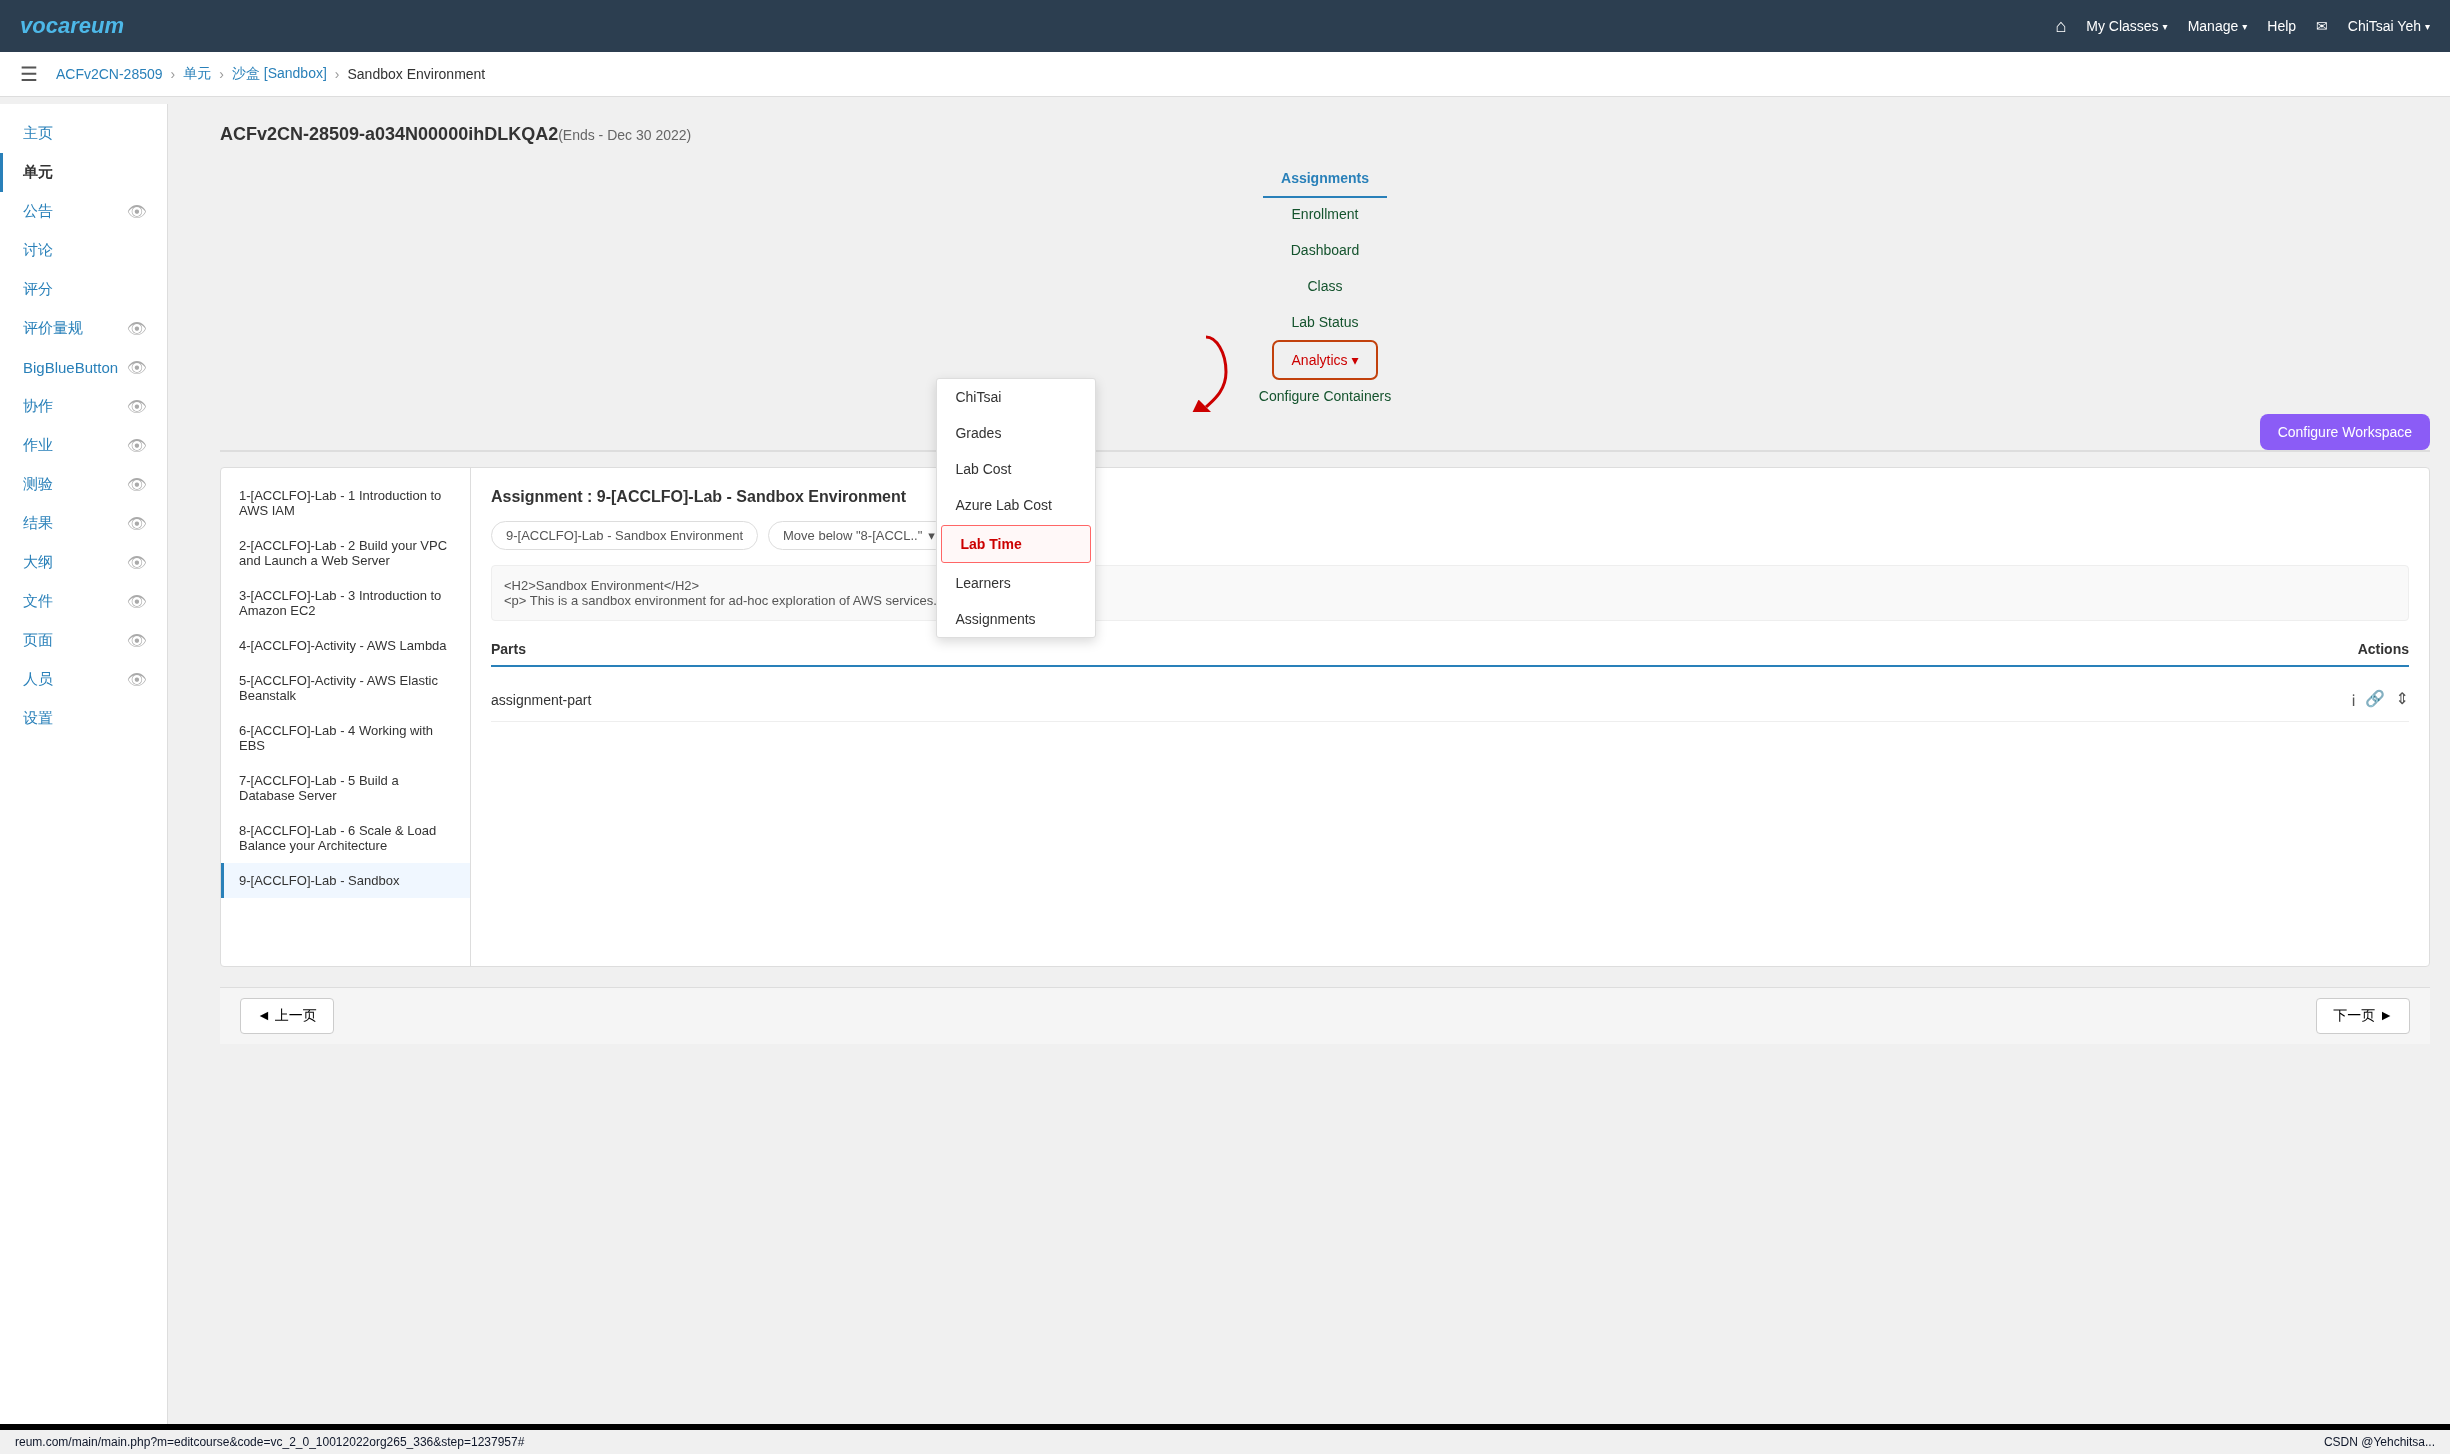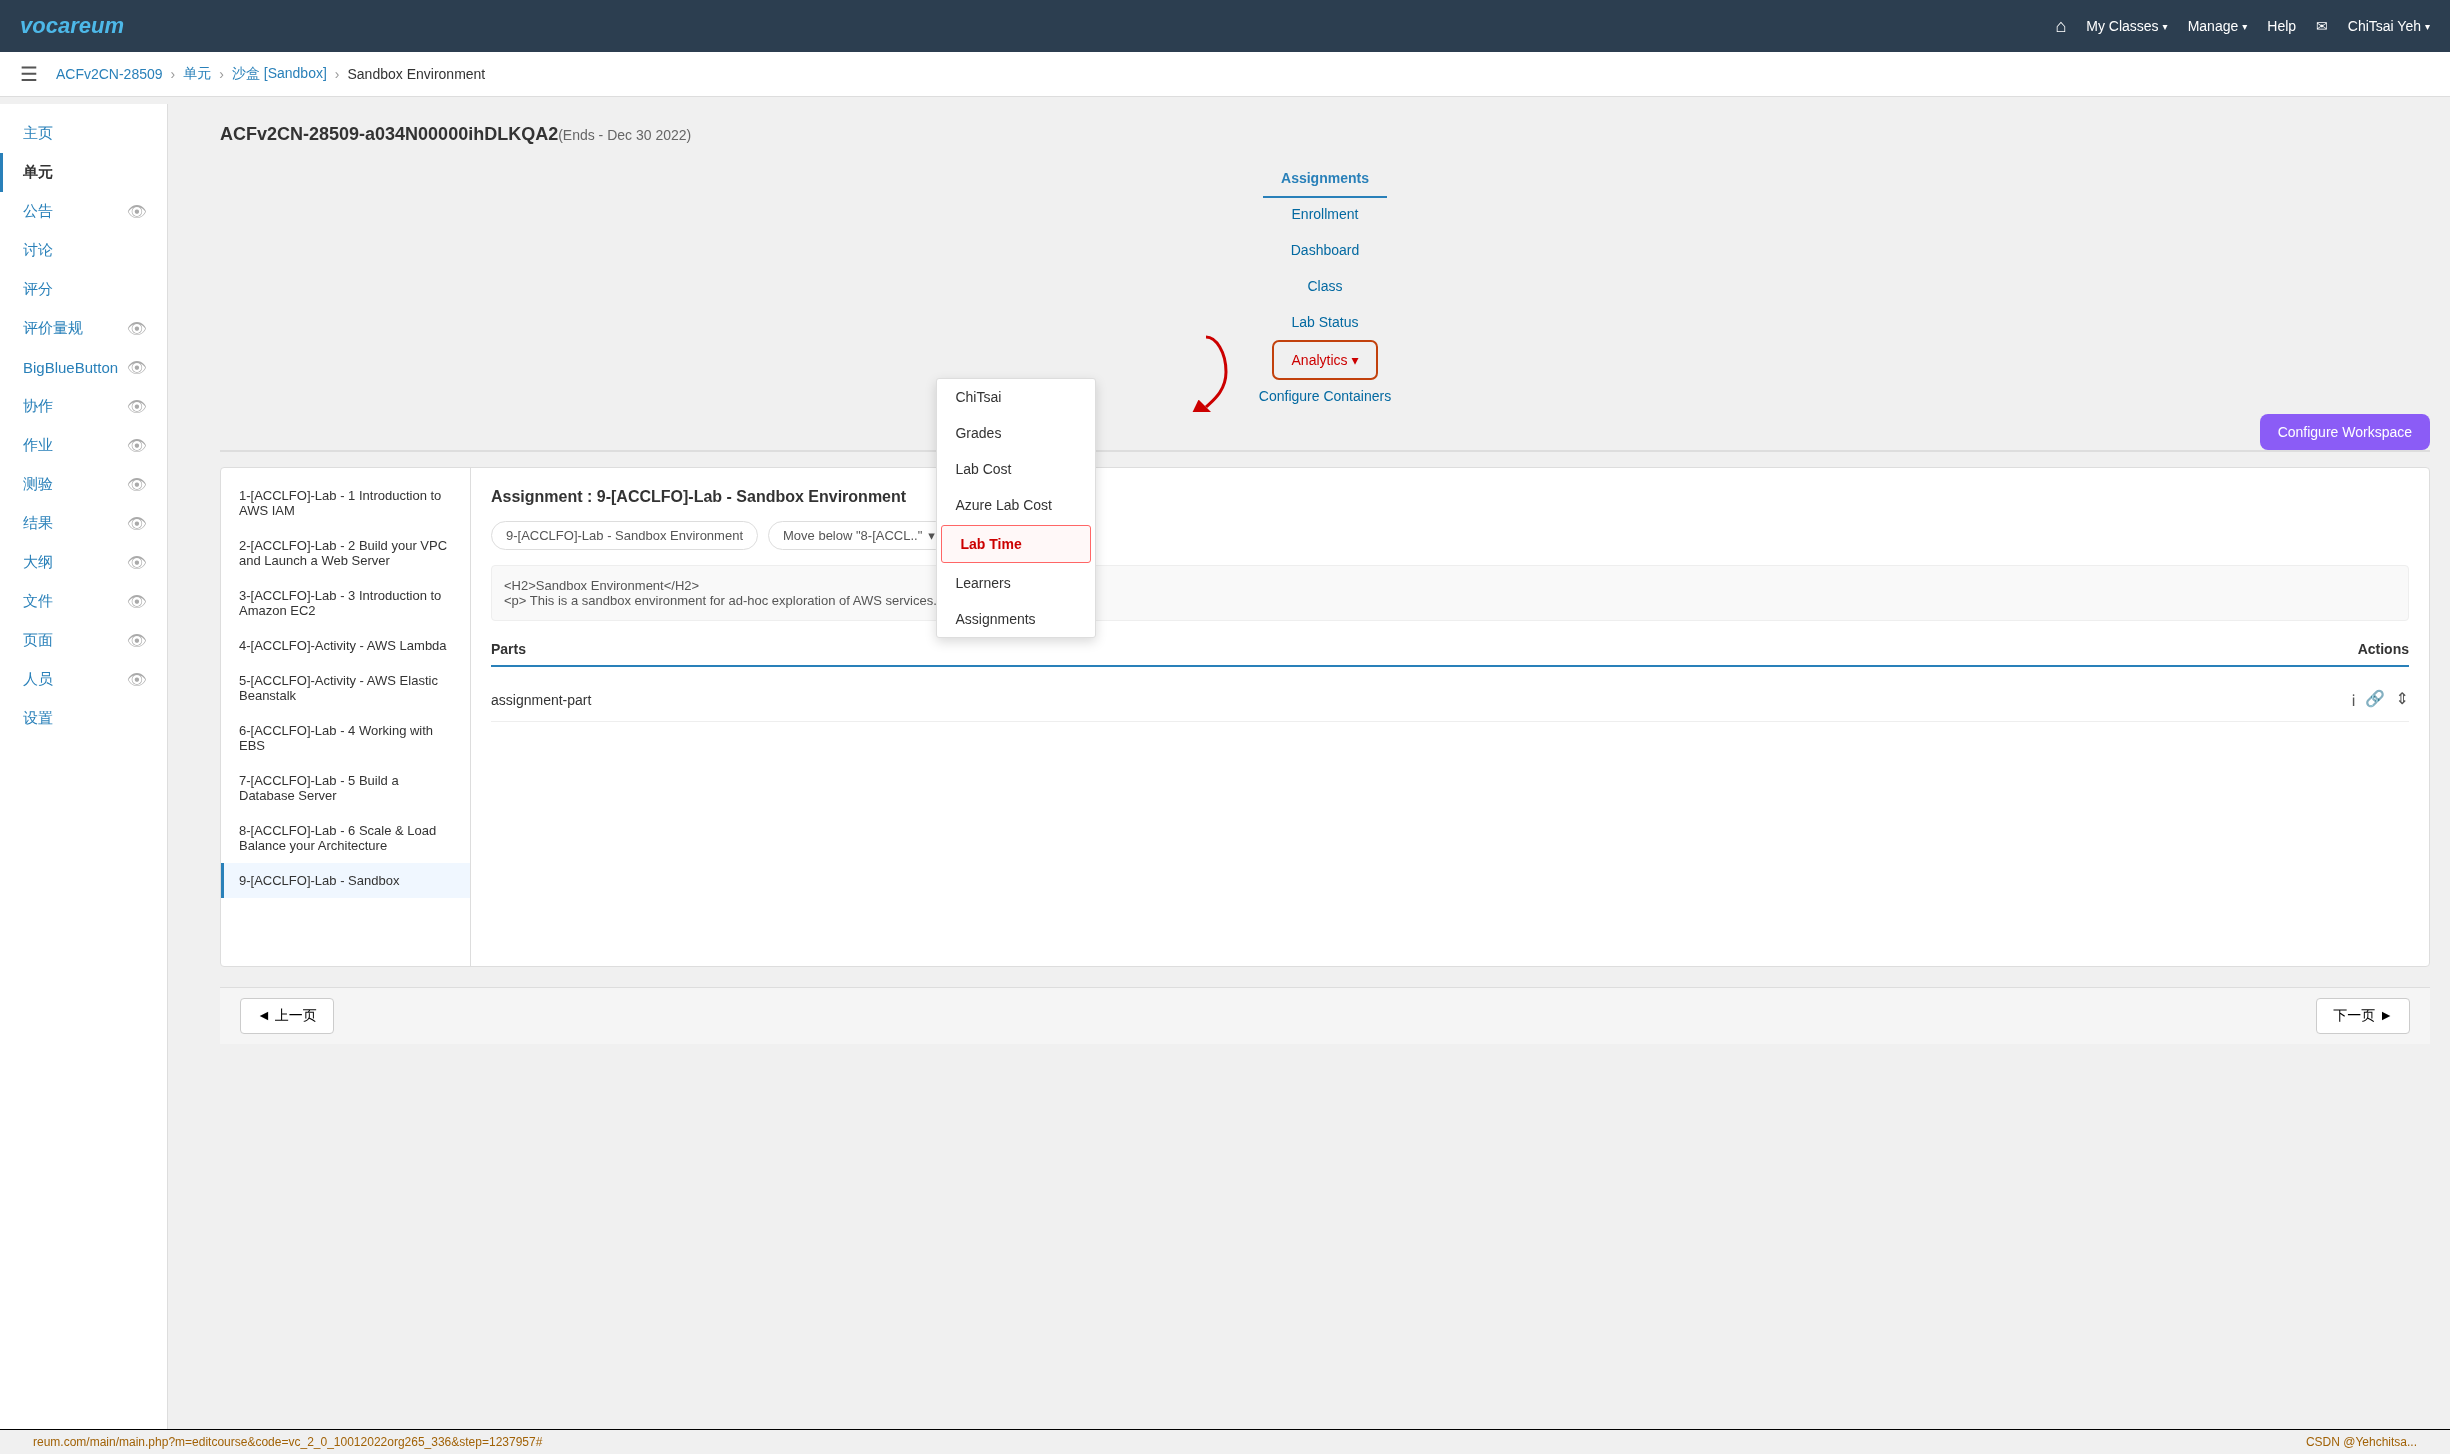--- a/index.html
+++ b/index.html
@@ -131,21 +131,21 @@
       display: flex;
       align-items: center;
       border-bottom: 2px solid #ddd;
       margin-bottom: 15px;
       position: relative;
       flex-direction: column;
     }
     .tab {
       padding: 10px 18px;
       cursor: pointer;
-      color: #0369a1;
+      color: #14532d;
       font-size: 14px;
       border-bottom: 2px solid transparent;
       margin-bottom: -2px;
     }
     .tab.active {
       color: #2980b9;
       border-bottom: 2px solid #2980b9;
       font-weight: bold;
     }
     .tab.analytics-tab {
@@ -306,24 +306,24 @@
       background: white;
       border: 1px solid #ccc;
       border-radius: 4px;
       cursor: pointer;
       font-size: 14px;
     }
 
     
     .status-bar {
       background: #f0f0f0;
-      border-top: 1px solid #000000;
-      padding: 5px 33px;
+      border-top: 6px solid #000000;
+      padding: 5px 15px;
       font-size: 12px;
-      color: #a16207;
+      color: #0f172a;
       position: fixed;
       bottom: 0; left: 0; right: 0;
       display: flex;
       justify-content: space-between;
     }
 
     
     .red-arrow-container {
       position: absolute;
       top: -10px;

